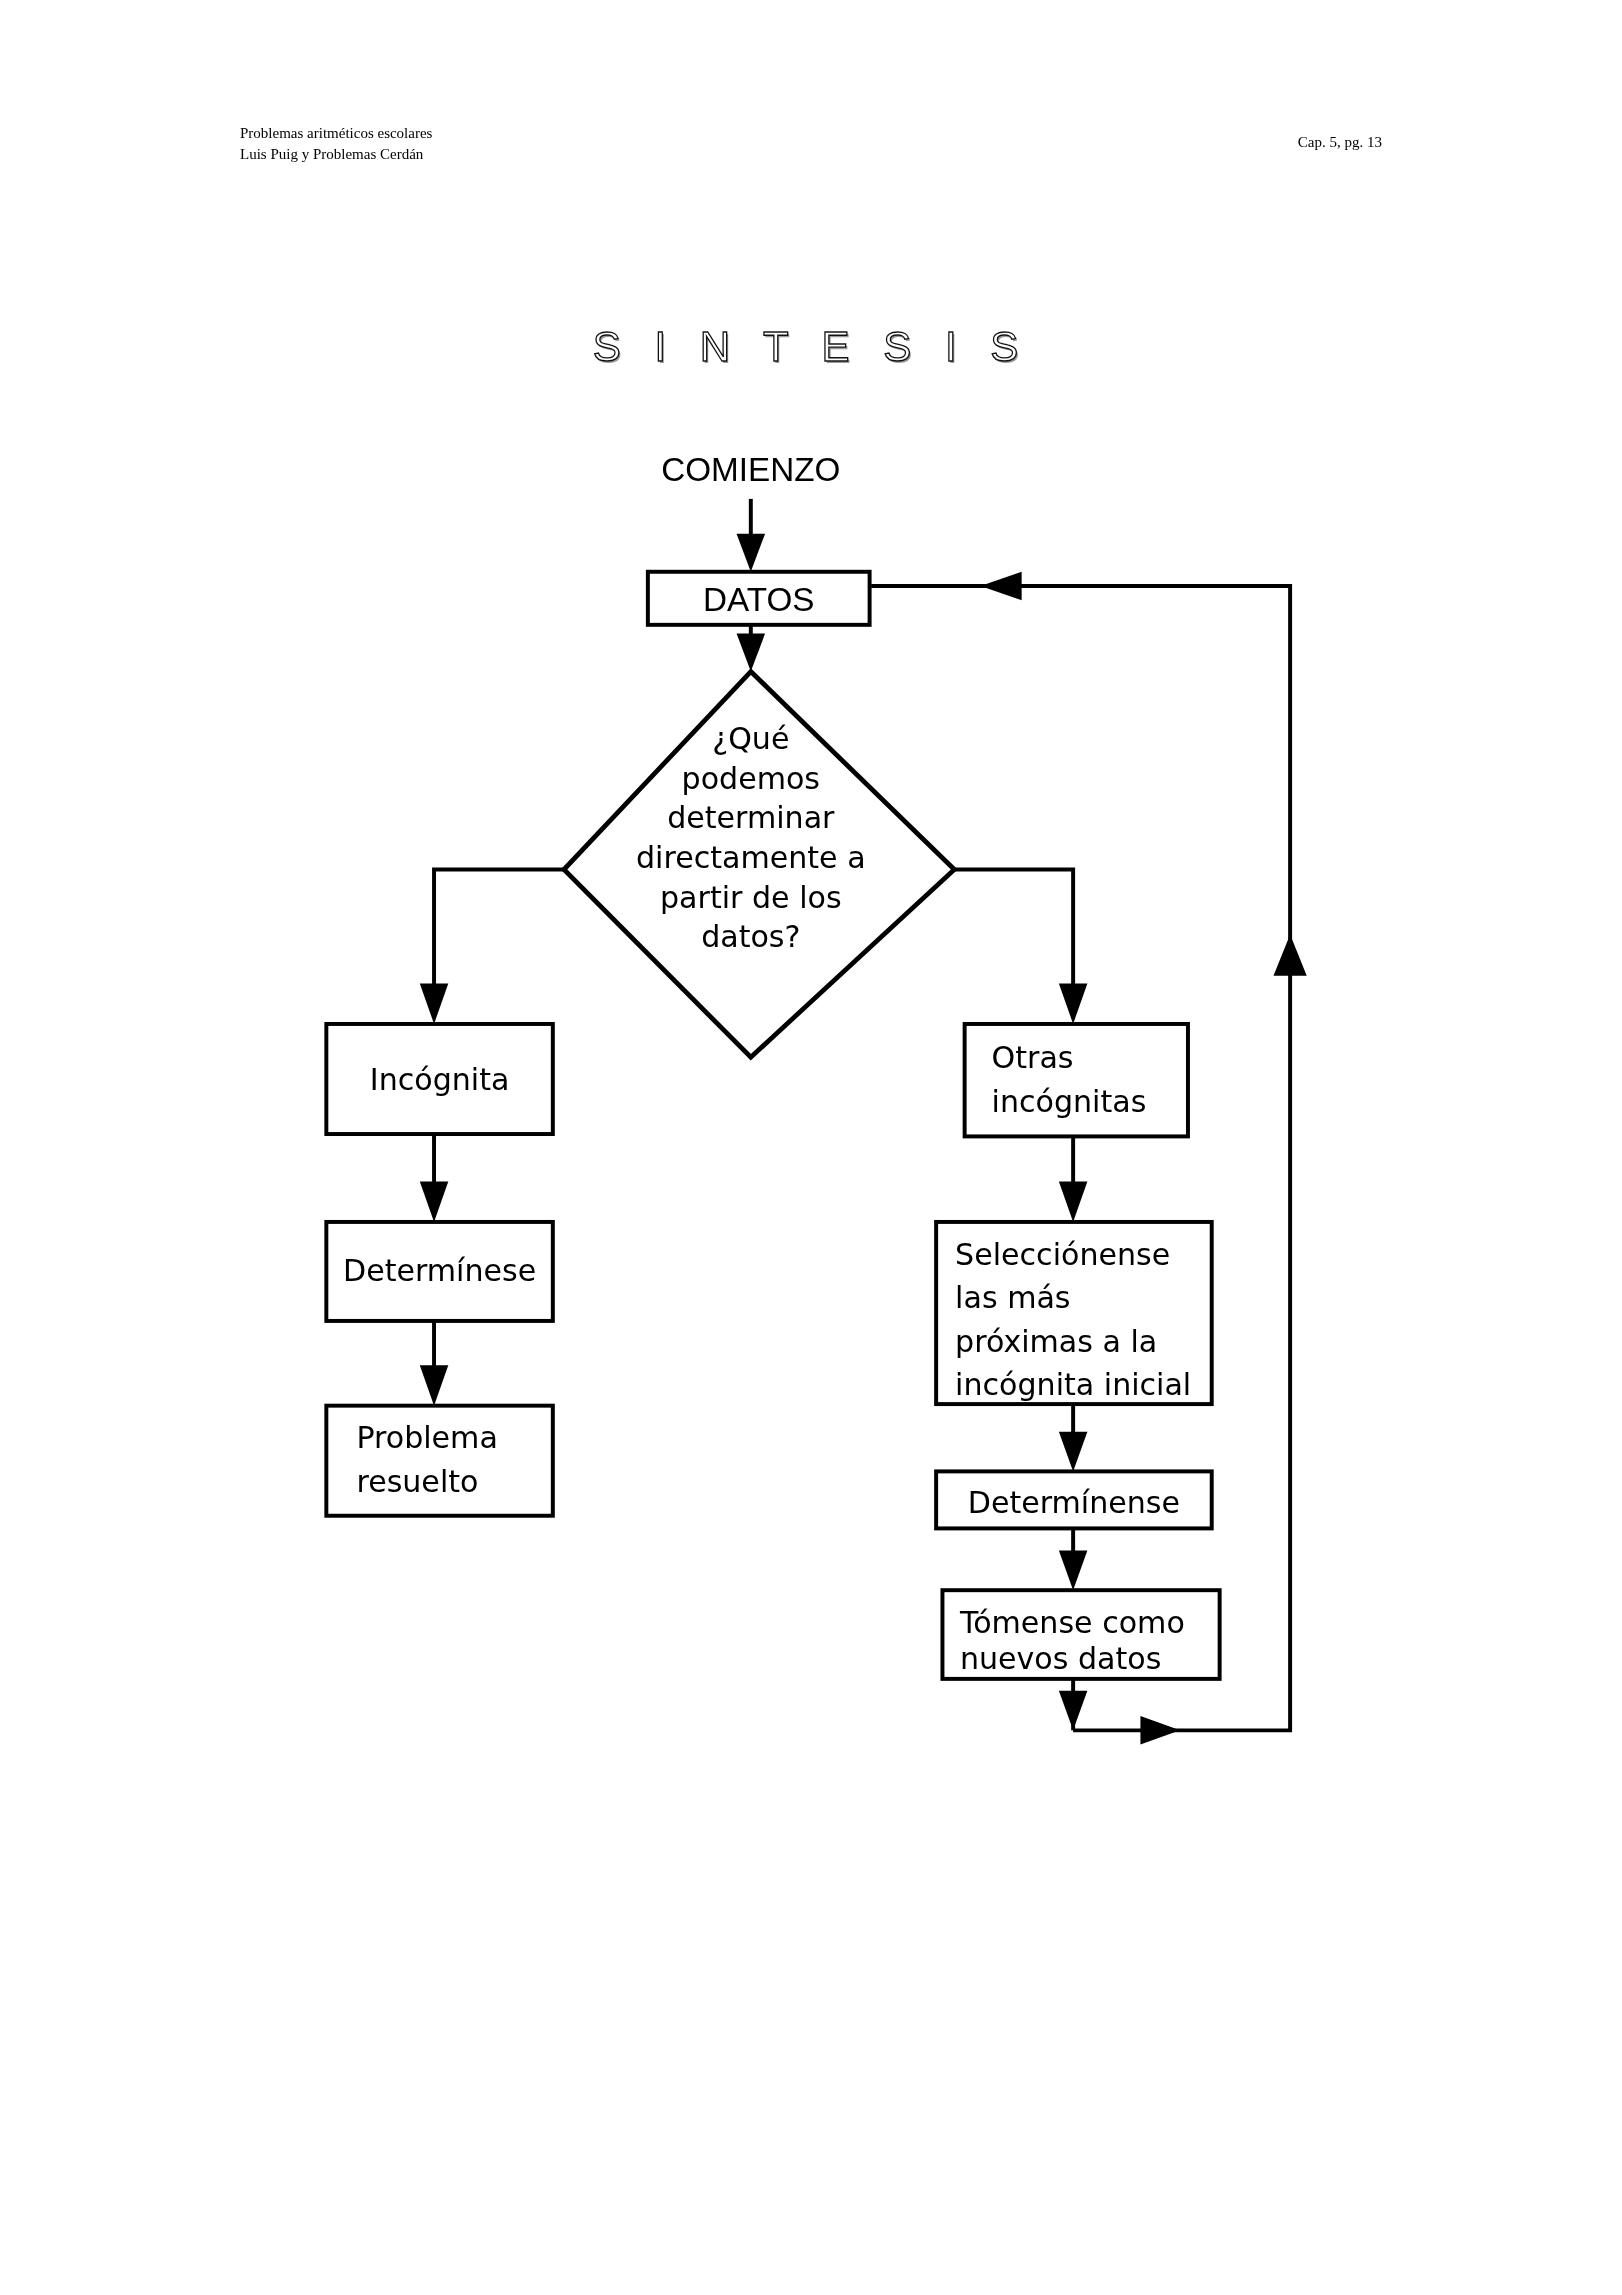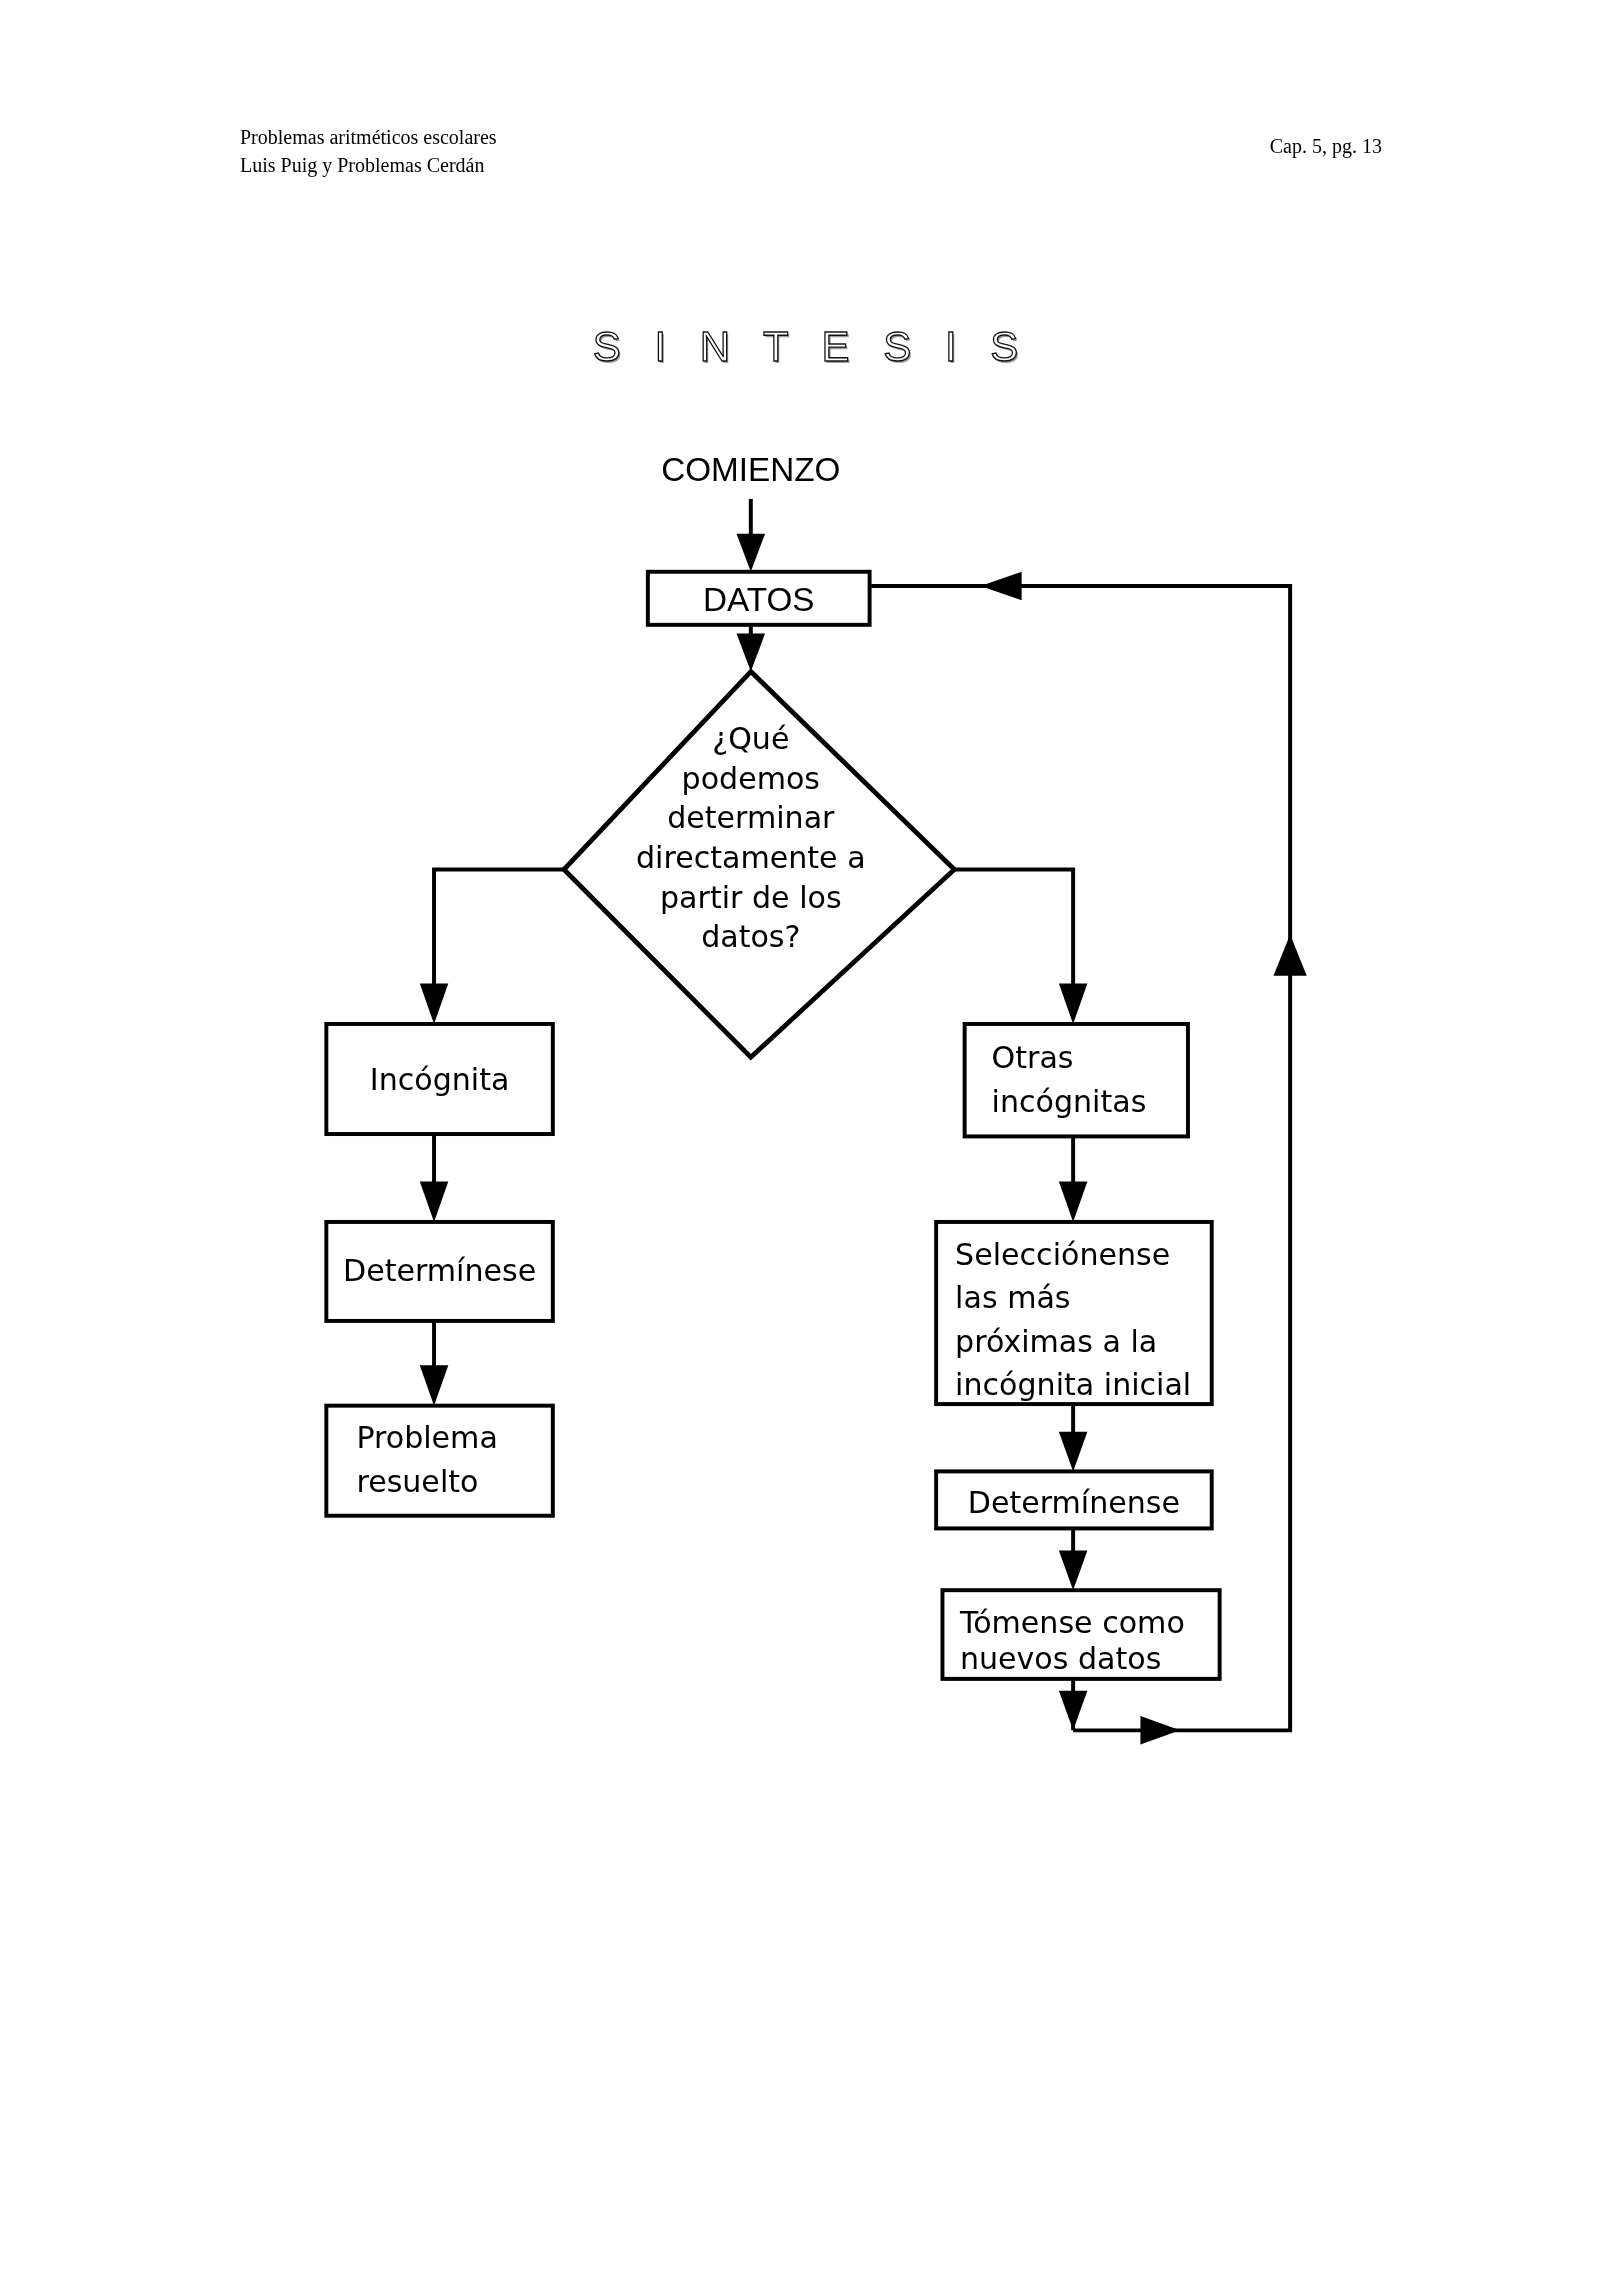--- a/index.html
+++ b/index.html
@@ -24,21 +24,21 @@
   
   .header {
     position: absolute;
     top: 123px;
     left: 240px;
     right: 240px;
     display: flex;
     justify-content: space-between;
     align-items: flex-start;
     font-family: "Liberation Serif", serif;
-    font-size: 20px;
+    font-size: 15px;
     line-height: 1.42;
     color: #000000;
   }
   .header-left div { white-space: nowrap; }
   .header-right { white-space: nowrap; padding-top: 0.8px; margin-top: 8px; }
 
   
   .diagram-title {
     position: absolute;
     top: 323px;

